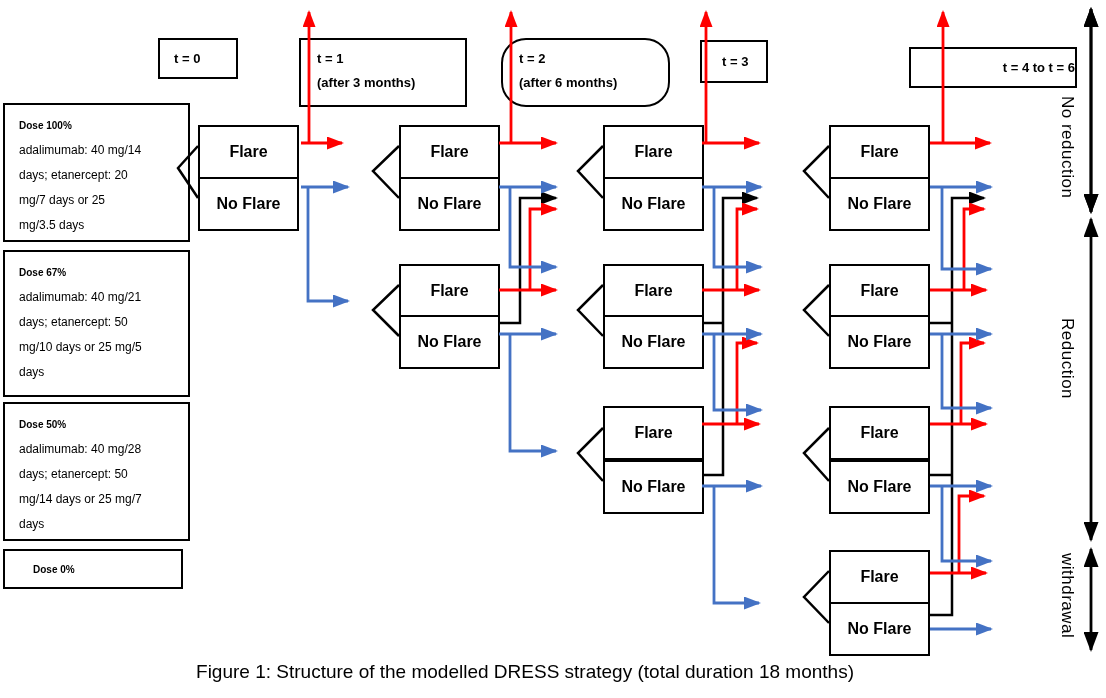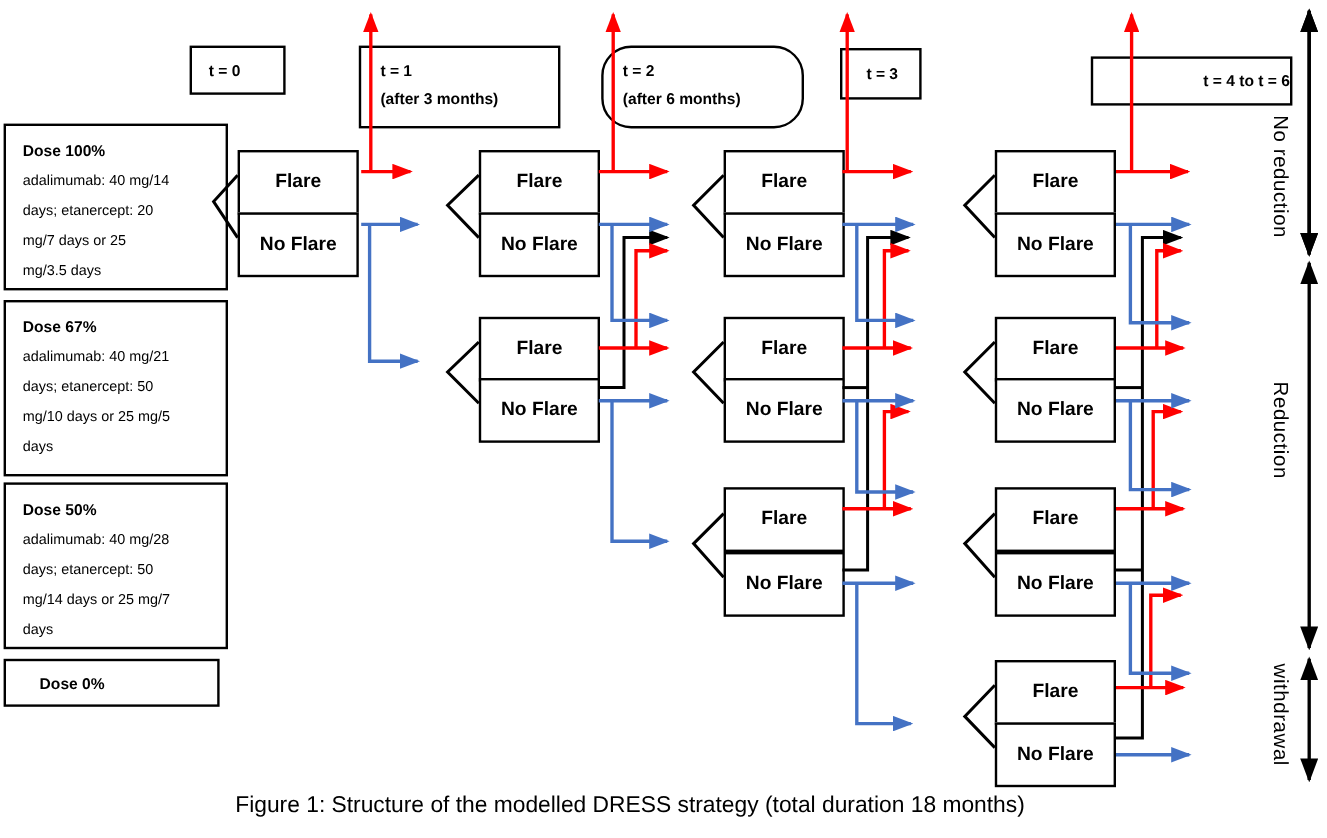--- a/index.html
+++ b/index.html
@@ -1,21 +1,21 @@
 <!DOCTYPE html>
 <html><head>
 <meta charset="utf-8">
 <style>
   html,body{margin:0;padding:0;background:#fff;}
   .stage{position:relative;width:1106px;height:698px;background:#fff;
          font-family:"Liberation Sans",sans-serif;color:#000;overflow:hidden;}
   .stage svg.wires{position:absolute;left:0;top:0;z-index:5;pointer-events:none;}
   .box{position:absolute;background:#fff;border:2.5px solid #000;box-sizing:border-box;z-index:2;}
   .dose-box{padding:8px 8px 0 14px;}
-  .dose-title{font-weight:bold;font-size:13px;line-height:25px;}
+  .dose-title{font-weight:bold;font-size:10px;line-height:25px;}
   .dose-detail{font-size:12px;line-height:25px;white-space:pre-line;}
   .time-box{font-weight:bold;font-size:13px;line-height:24px;padding:7px 6px 0 16px;}
   .time-box.single{display:flex;align-items:center;padding:0 0 0 14px;}
   .pbox{width:101px;height:54px;display:flex;align-items:center;justify-content:center;
         font-weight:bold;font-size:16px;}
   .side-label{position:absolute;writing-mode:vertical-rl;font-size:17px;letter-spacing:.5px;
               z-index:2;white-space:nowrap;}
   .caption{position:absolute;left:0;top:661px;width:1050px;text-align:center;
            font-size:19px;z-index:2;}
 </style>

